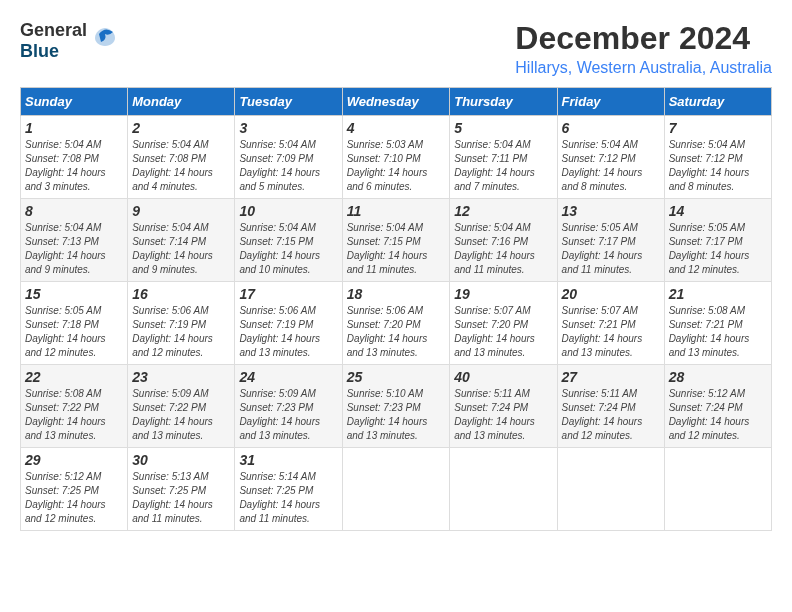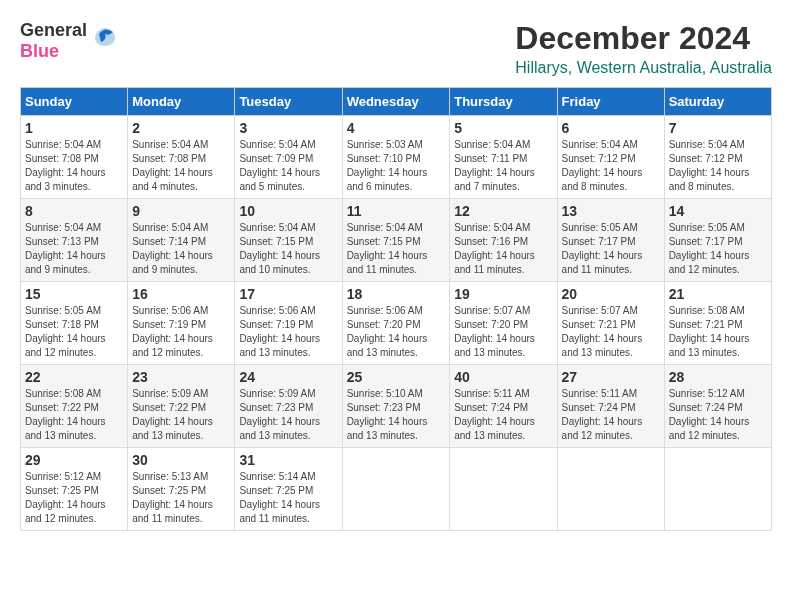--- a/index.html
+++ b/index.html
@@ -23,43 +23,44 @@
       gap: 4px;
     }
     .logo-text-general {
       font-size: 18px;
       font-weight: bold;
       color: #333;
     }
     .logo-text-blue {
       font-size: 18px;
       font-weight: bold;
-      color: #ec4899;
+      color: #0c4a6e;
     }
     .logo-bird {
       color: #1a6fc4;
       font-size: 22px;
     }
     .title-section {
       text-align: left;
     }
     .month-title {
       font-size: 32px;
       font-weight: bold;
       color: #333;
     }
     .subtitle {
       font-size: 16px;
-      color: #0f766e;
+      color: #3b82f6;
       margin-top: 2px;
     }
     .calendar {
       width: 100%;
       border-collapse: collapse;
       font-size: 11px;
+      font-style: italic;
     }
     .calendar th {
       background-color: #1a6fc4;
       color: white;
       padding: 6px 4px;
       text-align: left;
       font-size: 13px;
       font-weight: bold;
       border: 1px solid #ccc;
     }

